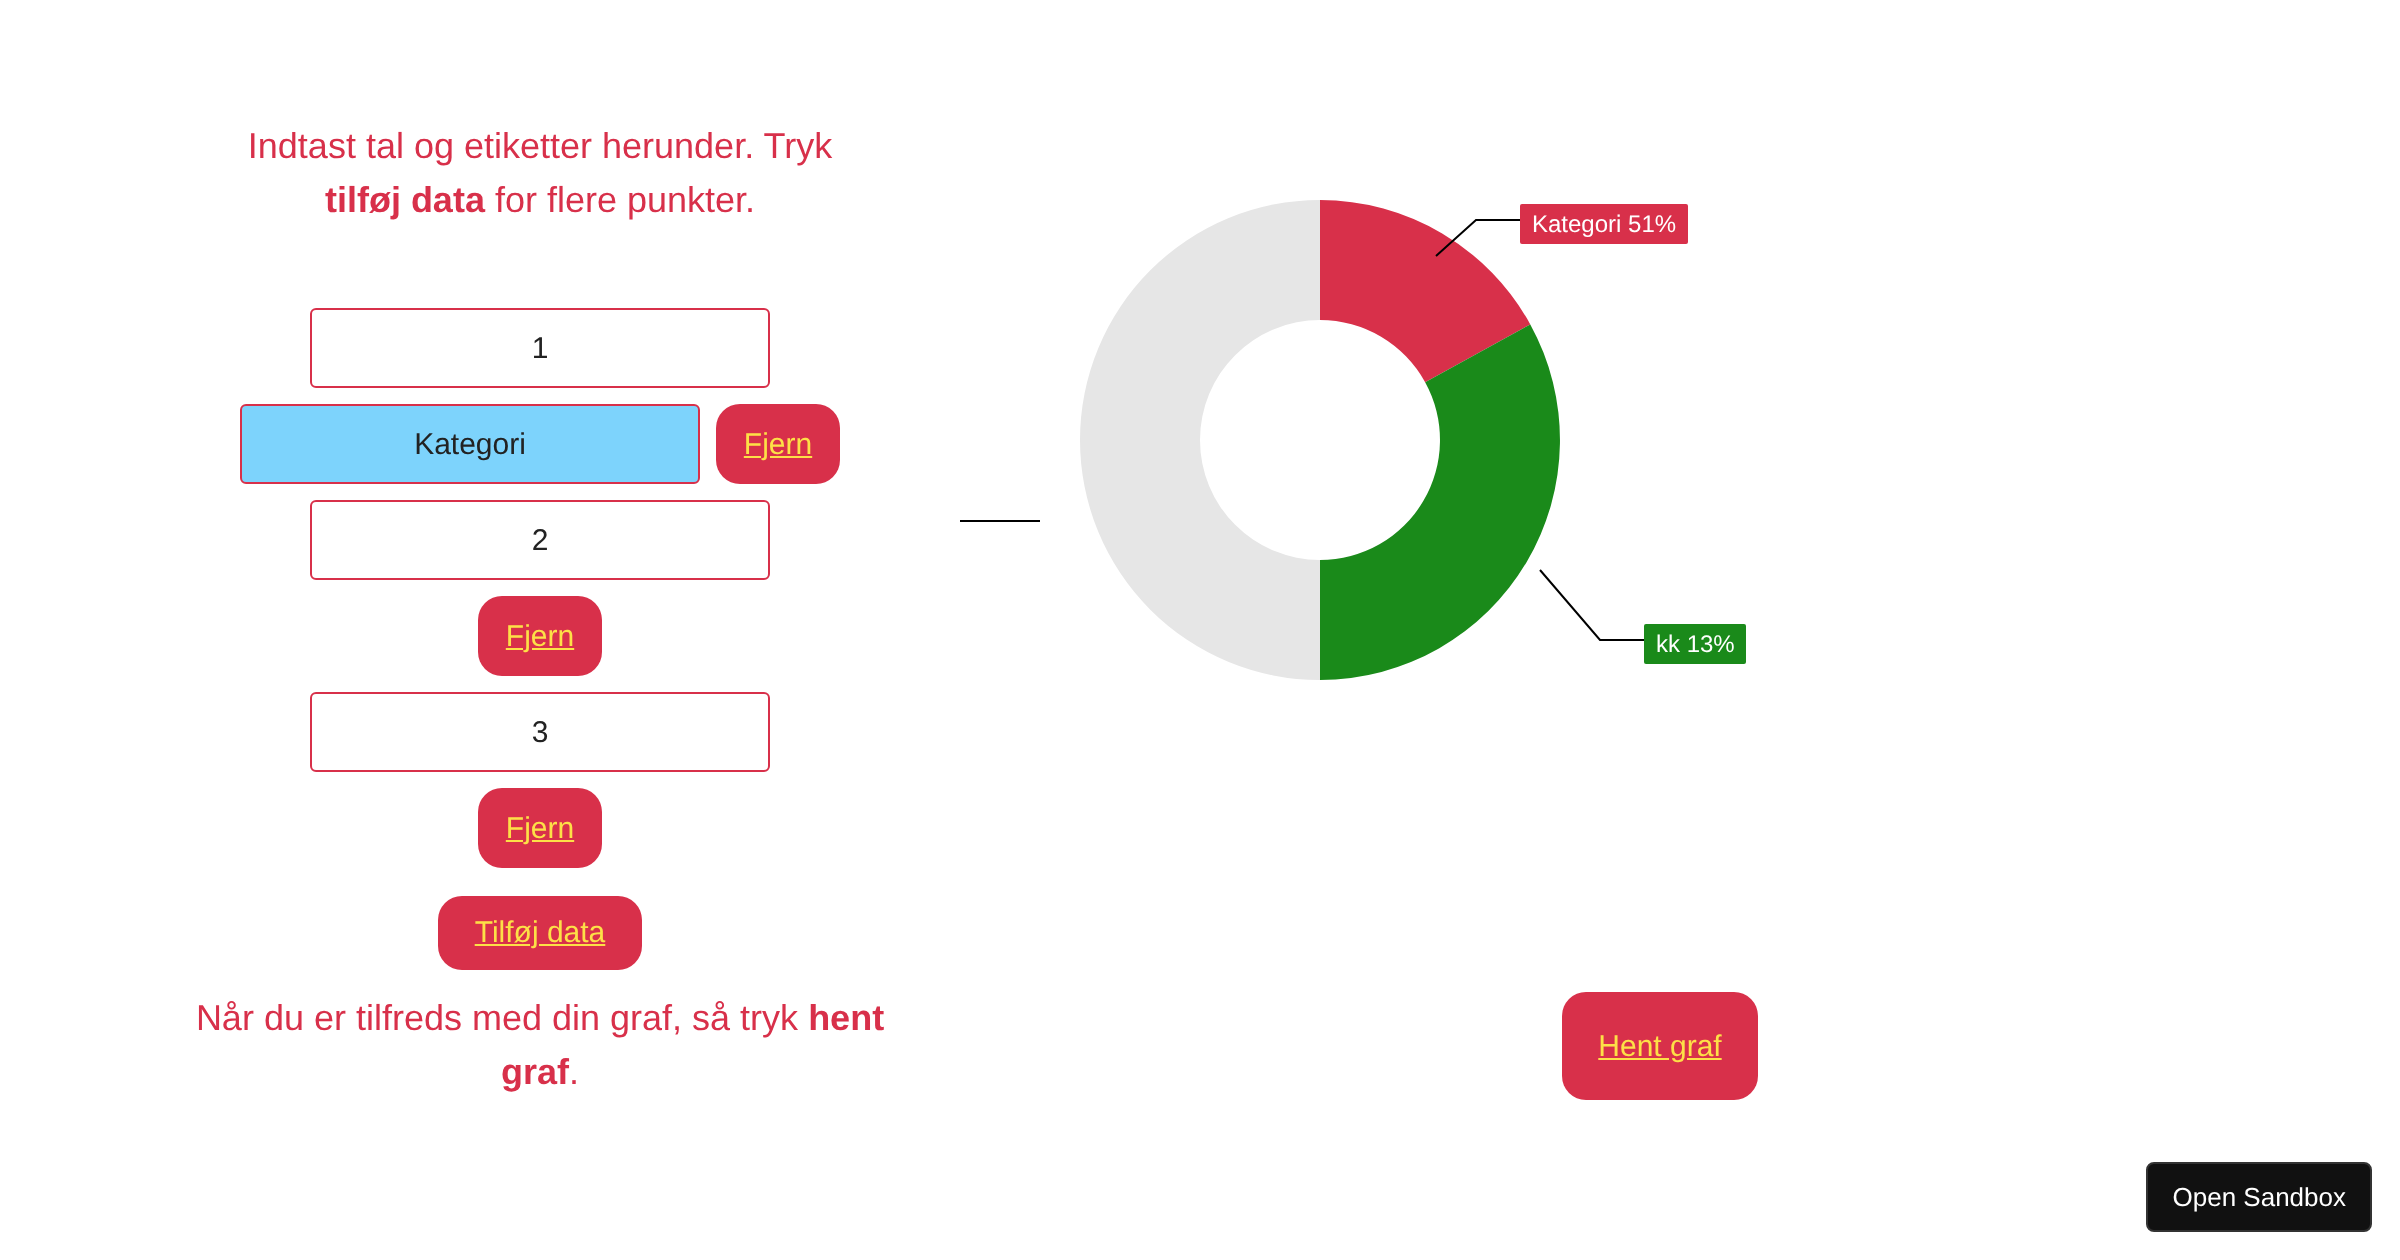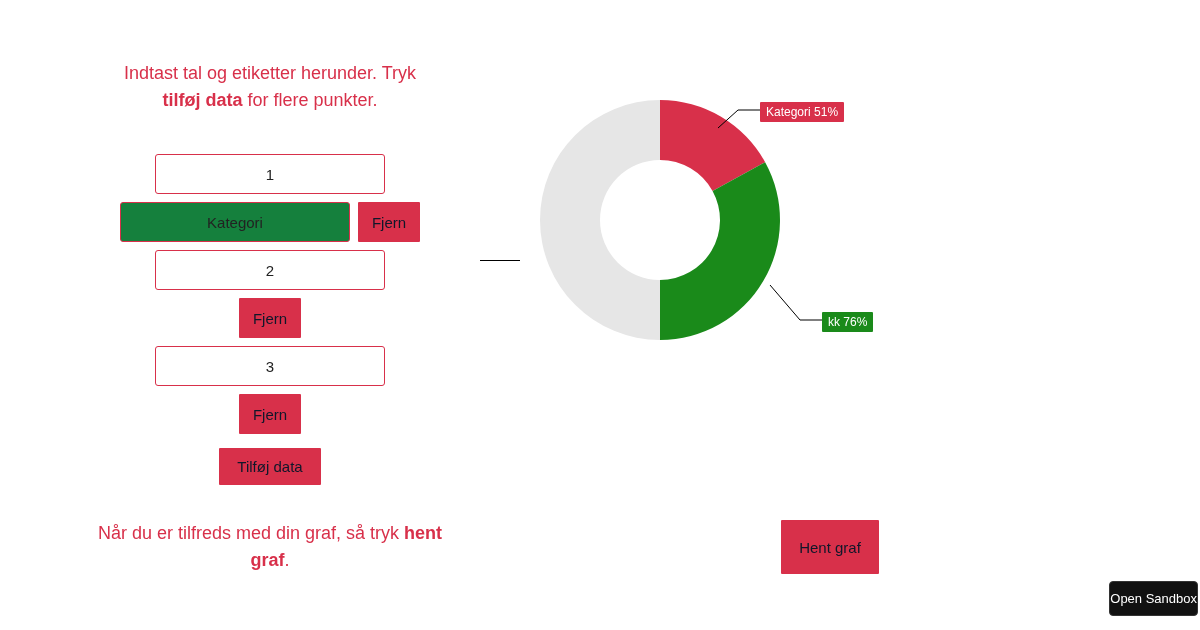--- a/index.html
+++ b/index.html
@@ -64,50 +64,51 @@
     width: 100%;
   }
   .label-input {
     width: 230px;
     height: 40px;
     border: 1px solid #d8304a;
     border-radius: 3px;
     text-align: center;
     font-size: 15px;
     color: #222;
-    background: #15803d;
+    background: #7dd3fc;
   }
   .btn {
     background: #d8304a;
-    color: #0f172a;
+    color: #fde047;
     border: none;
-    border-radius: 1px;
+    border-radius: 12px;
     font-size: 15px;
     cursor: pointer;
     display: inline-flex;
     align-items: center;
     justify-content: center;
+    text-decoration: underline;
   }
   .btn-remove {
     width: 62px;
     height: 40px;
   }
   .btn-add {
     padding: 10px 18px;
     margin-top: 6px;
   }
   .btn-fetch {
     padding: 10px 18px;
   }
 
   .lower {
     position: absolute;
     left: 0;
     right: 0;
-    top: 520px;
+    top: 496px;
     display: flex;
     flex-direction: row;
   }
   .lower-left {
     width: 460px;
     text-align: center;
     color: #d8304a;
     font-size: 18px;
     line-height: 1.5;
     padding-left: 80px;
@@ -142,27 +143,27 @@
     font-size: 12px;
     color: #fff;
     border-radius: 1px;
     white-space: nowrap;
   }
   .slice-label.lab-red { background: #d8304a; }
   .slice-label.lab-green { background: #1a8a1a; }
 
   .sandbox-btn {
     position: absolute;
-    right: 2px;
+    right: 14px;
     bottom: 14px;
     background: #111;
     color: #fff;
     border: 1px solid #333;
     border-radius: 4px;
-    padding: 9px 0;
+    padding: 9px 12px;
     font-size: 13px;
     cursor: pointer;
   }
 </style>
 </head>
 <body>
 
 <div class="container">
   <div class="left-col">
     <div class="instruction">
@@ -208,21 +209,21 @@
       <svg width="600" height="360" style="position:absolute;left:0;top:0;pointer-events:none">
 
         <polyline points="258,68 278,50 300,50" stroke="#000" fill="none"></polyline>
 
         <polyline points="310,225 340,260 362,260" stroke="#000" fill="none"></polyline>
       </svg>
 
       <div class="tick-line"></div>
 
       <div class="slice-label lab-red" style="left:300px; top:42px;">Kategori 51%</div>
-      <div class="slice-label lab-green" style="left:362px; top:252px;">kk 76%</div>
+      <div class="slice-label lab-green" style="left:362px; top:252px;">kk 13%</div>
     </div>
   </div>
 </div>
 
 <div class="lower">
   <div class="lower-left">
     <span>Når du er tilfreds med din graf, så tryk </span><b>hent graf</b><span>.</span>
   </div>
   <div class="lower-right">
     <button class="btn btn-fetch">Hent graf</button>

